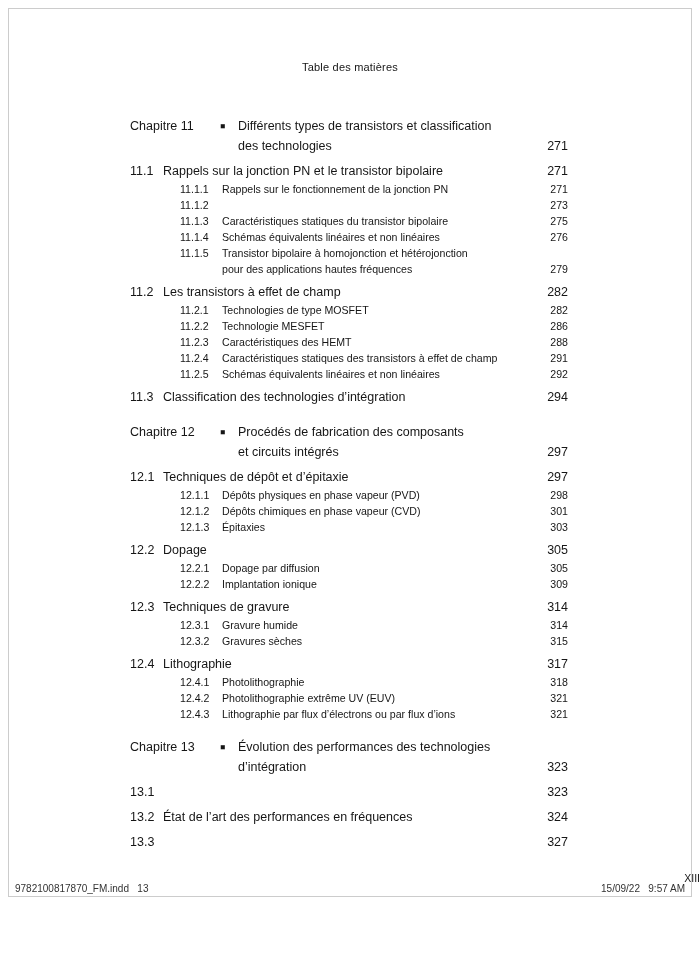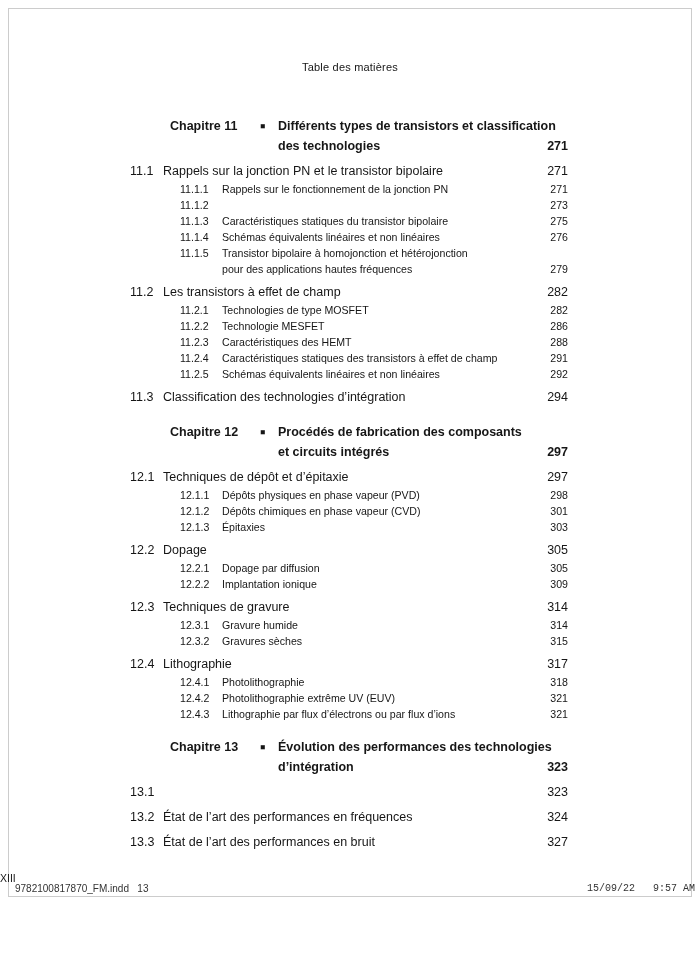--- a/index.html
+++ b/index.html
@@ -7,33 +7,33 @@
     position:relative;width:700px;height:905px;background:#fff;
     font-family:"Liberation Sans",sans-serif;color:#161616;overflow:hidden;
   }
   .page-border{position:absolute;left:8px;top:8px;right:8px;bottom:8px;border:1px solid #cccccc;pointer-events:none;}
   .running-head{position:absolute;top:61px;left:0;width:100%;text-align:center;font-size:11px;letter-spacing:.2px;}
   .toc{position:absolute;top:101px;left:130px;width:438px;}
   .line{display:flex;align-items:baseline;}
   .title{white-space:nowrap;}
   .sp{flex:1 1 auto;min-width:8px;}
   .page{flex:0 0 auto;text-align:right;}
-  .entry.chapter{margin-top:16px;font-weight:bold;font-size:12.5px;line-height:19px;margin-left:40px;}
+  .entry.chapter{margin-top:16px;font-weight:normal;font-size:12.5px;line-height:19px;}
   .chapter .num{width:90px;flex-shrink:0;}
   .chapter .bullet{width:18px;flex-shrink:0;font-size:8.5px;position:relative;top:-1px;}
   .chapter .line.cont{padding-left:108px;}
   .entry.section{margin-top:6px;font-size:12.5px;line-height:19px;}
   .section .num{width:33px;flex-shrink:0;}
   .entry.subsection{padding-left:50px;font-size:10.6px;line-height:16px;}
   .subsection .num{width:42px;flex-shrink:0;}
   .subsection .line.cont{padding-left:42px;}
-  .folio{position:absolute;top:872px;left:0;width:100%;text-align:left;font-size:10.5px;}
+  .folio{position:absolute;top:872px;left:0;width:100%;text-align:right;font-size:10.5px;}
   .slug{position:absolute;bottom:11px;font-size:10px;color:#333;white-space:pre;}
   .slug-left{left:15px;}
-  .slug-right{right:5px;font-family:Liberation Mono, monospace;}
+  .slug-right{right:15px;}
 </style>
 </head>
 <body>
 
 <div class="sheet">
   <div class="page-border"></div>
   <div class="running-head">Table des matières</div>
   <main class="toc" id="toc">
       <div class="entry chapter">
         <div class="line">
@@ -300,21 +300,20 @@
         <div class="line">
           <span class="num">13.2</span>
           <span class="title">État de l’art des performances en fréquences</span>
           <span class="sp"></span>
           <span class="page">324</span>
         </div>
       </div>
       <div class="entry section">
         <div class="line">
           <span class="num">13.3</span>
-          <span class="title">État de l’art des performances en bruit</span>
           <span class="sp"></span>
           <span class="page">327</span>
         </div>
       </div>
     </main>
   <div class="folio">XIII</div>
   <div class="slug slug-left">9782100817870_FM.indd   13</div>
   <div class="slug slug-right">15/09/22   9:57 AM</div>
 </div>
 

